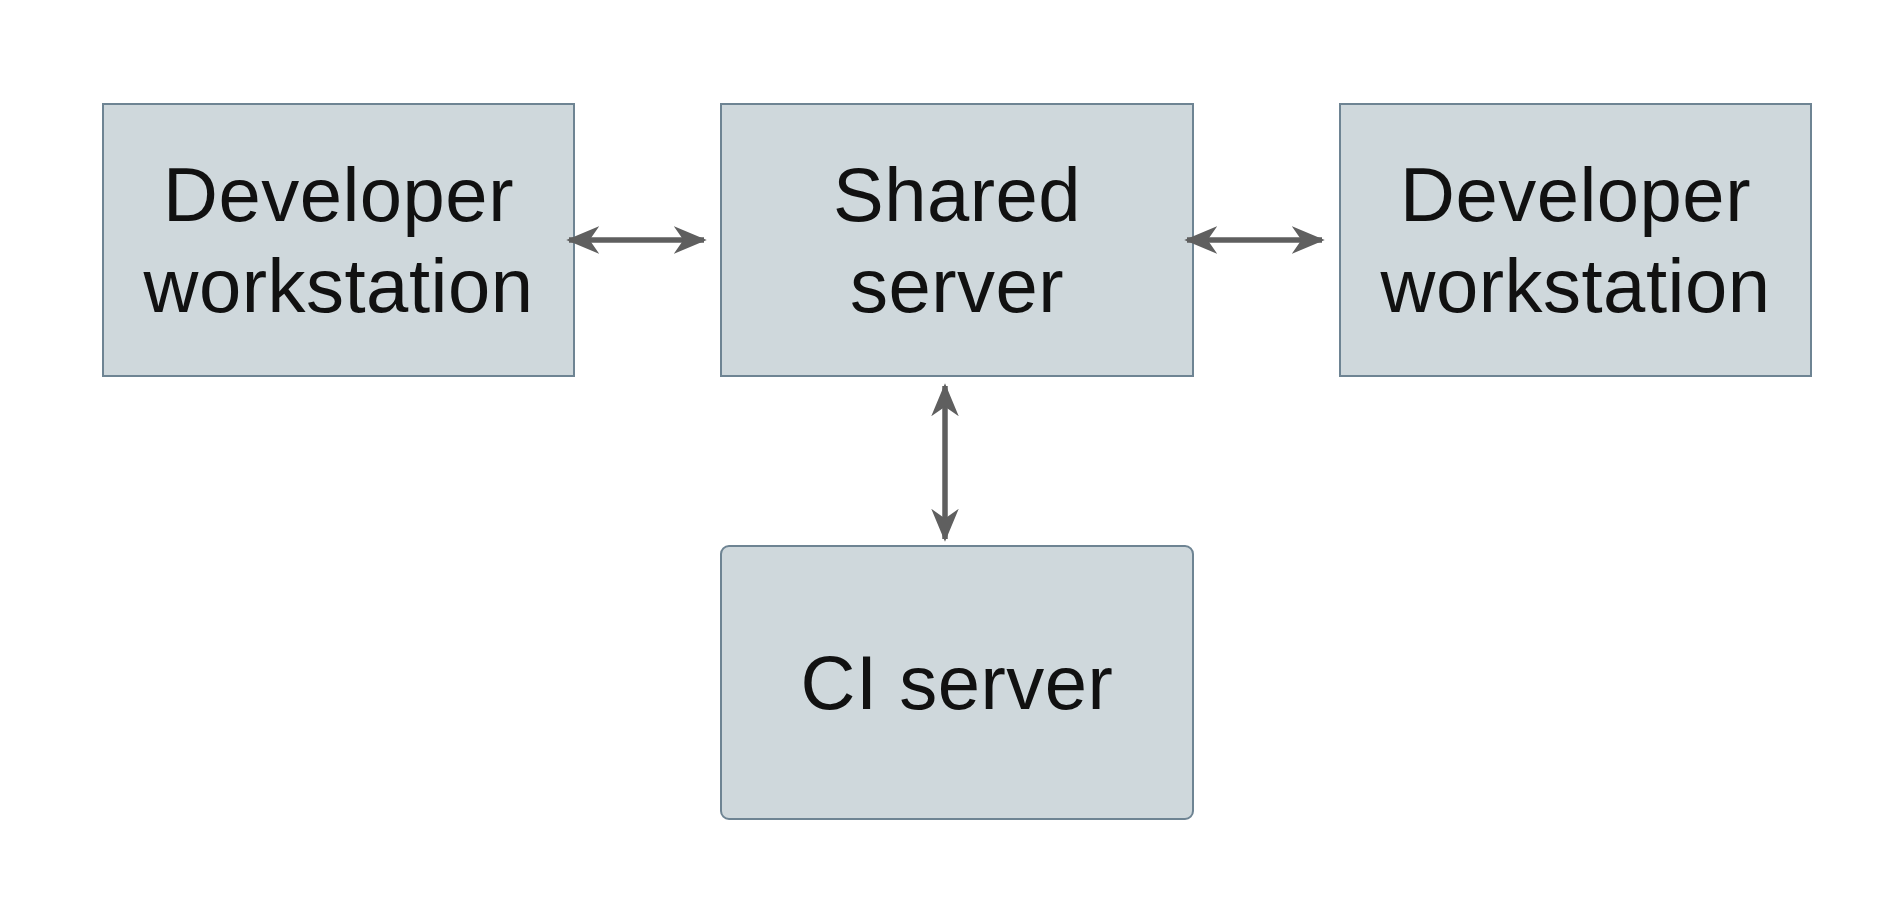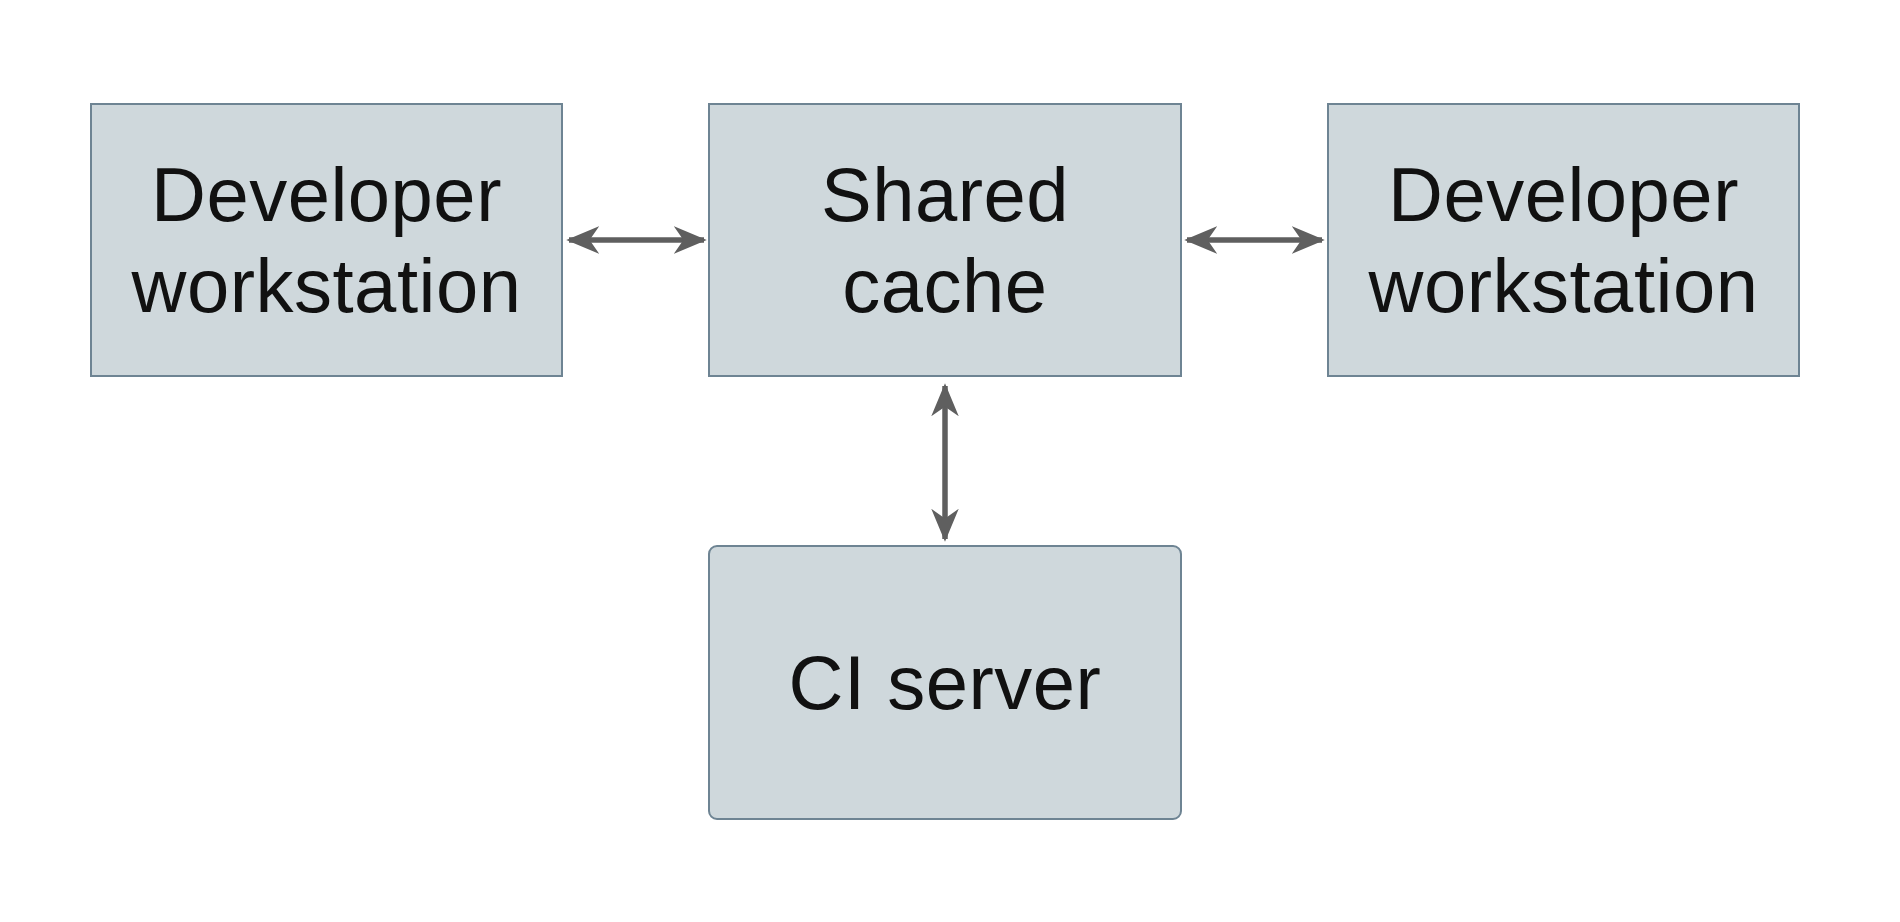--- a/index.html
+++ b/index.html
@@ -29,20 +29,21 @@
     border: 2px solid var(--node-border);
     display: flex;
     align-items: center;
     justify-content: center;
     text-align: center;
     color: var(--text);
     font-size: 76px;
     line-height: 1.2;
     white-space: pre-line;
     letter-spacing: 0.5px;
+    margin-left: 12px;
   }
   .node-dev-left   { left: 90px;   top: 103px; width: 473px; height: 274px; }
   .node-cache      { left: 708px;  top: 103px; width: 474px; height: 274px; }
   .node-dev-right  { left: 1327px; top: 103px; width: 473px; height: 274px; }
   .node-ci         { left: 708px;  top: 545px; width: 474px; height: 275px; border-radius: 9px; }
   .edges {
     position: absolute;
     left: 0; top: 0;
     width: 1900px;
     height: 922px;
@@ -61,21 +62,21 @@
 
 <div class="canvas">
 
   <div class="node node-dev-left">
     <span>Developer
 workstation</span>
   </div>
 
   <div class="node node-cache">
     <span>Shared
-cache</span>
+server</span>
   </div>
 
   <div class="node node-dev-right">
     <span>Developer
 workstation</span>
   </div>
 
   <div class="node node-ci">
     <span>CI server</span>
   </div>

